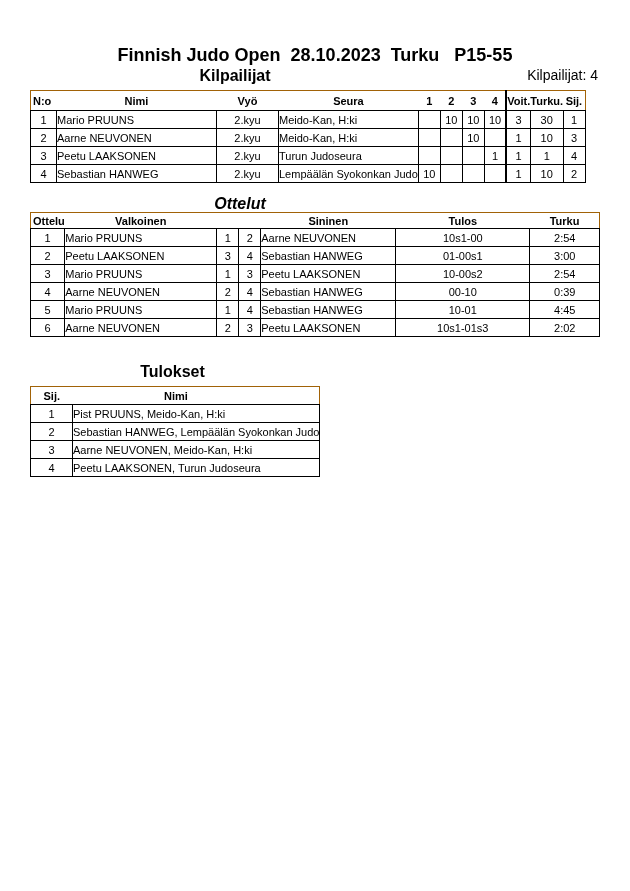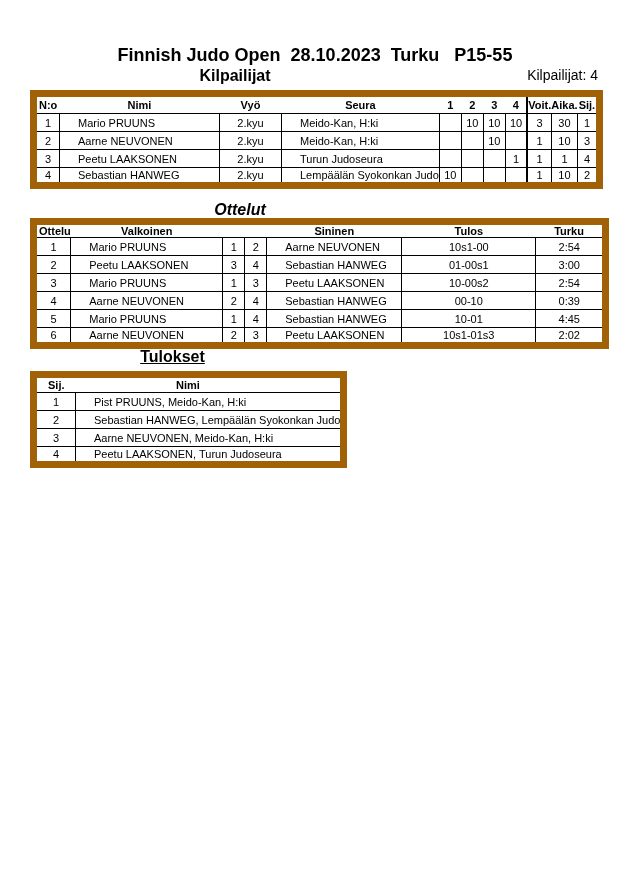--- a/index.html
+++ b/index.html
@@ -32,52 +32,52 @@
   .count-label {
     position: absolute;
     top: 1px; right: 32px;
     font-size: 14px;
     line-height: 11px;
   }
   table {
     border-collapse: collapse;
     table-layout: fixed;
     margin-left: 30px;
-    border: 7px solid #a16207;
+    border: 1px solid #a16207;
     font-size: 11px;
   }
   th {
     border: none;
     border-bottom: 1px solid #000;
     font-size: 11px;
     font-weight: bold;
     white-space: nowrap;
     text-align: center;
     overflow: visible;
   }
   td {
     border: 1px solid #000;
     white-space: nowrap;
     text-align: center;
     vertical-align: middle;
     overflow: visible;
   }
   .grp { border-left: 2px solid #000 !important; }
-  .al { text-align: left; padding-left: 18px; }
+  .al { text-align: left; padding-left: 0; }
   th.al { padding-left: 2px; }
   #t-kilpailijat tr.hd { height: 20px; }
   #t-kilpailijat tr.bd { height: 18px; }
   #t-ottelut tr.hd { height: 16px; }
   #t-ottelut tr.bd { height: 18px; }
   #t-tulokset tr.hd { height: 18px; }
   #t-tulokset tr.bd { height: 18px; }
   #t-kilpailijat { margin-top: 7px; }
   .ottelut-title { margin-top: 14px; }
   #t-ottelut { margin-top: 2px; }
-  .tulokset-title { margin-top: 1px; text-decoration: underline; }
+  .tulokset-title { margin-top: 28px; }
   #t-tulokset { margin-top: 8px; }
   th.nimi3 { padding-right: 40px; }
 </style>
 </head>
 <body>
 
 <div class="page-title">Finnish Judo Open  28.10.2023  Turku   P15-55</div>
 
 <div class="subtitle-row">
   <div class="sec-title w1">Kilpailijat</div>
@@ -102,21 +102,21 @@
       <tr class="hd">
     <th class="al">N:o</th>
     <th>Nimi</th>
     <th>Vyö</th>
     <th>Seura</th>
     <th>1</th>
     <th>2</th>
     <th>3</th>
     <th>4</th>
     <th class="grp">Voit.</th>
-    <th>Aika.</th>
+    <th>Turku.</th>
     <th>Sij.</th>
   </tr>
   <tr class="bd">
     <td>1</td>
     <td class="al">Mario PRUUNS</td>
     <td>2.kyu</td>
     <td class="al">Meido-Kan, H:ki</td>
     <td></td>
     <td>10</td>
     <td>10</td>

